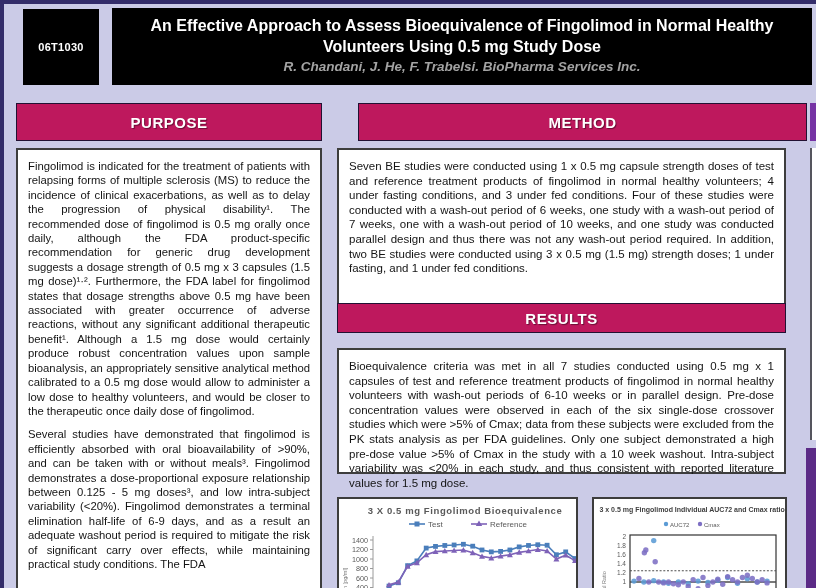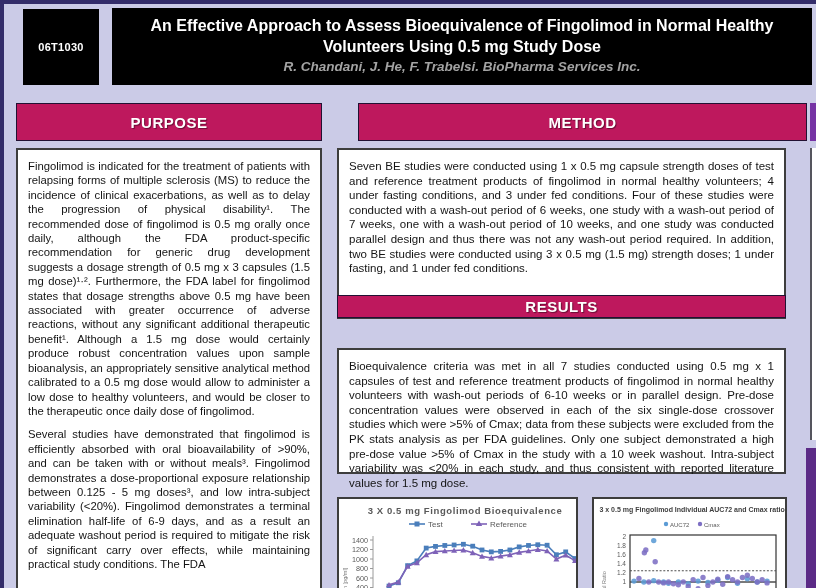--- a/index.html
+++ b/index.html
@@ -24,21 +24,21 @@
   .sec-body{position:absolute;background:#fff;border:2px solid #3d3d3d;box-sizing:border-box;
     color:#141414;font-size:11.3px;line-height:14.4px;text-align:justify;padding:9px 10px;}
   .sec-body p{margin:0 0 9px 0;}
 
   #purpose-header{left:16px;top:103px;width:306px;height:38px;}
   #purpose-body{left:16px;top:148px;width:306px;height:460px;}
 
   #method-header{left:337px;top:103px;width:449px;height:38px;margin-left:21px;}
   #method-body{left:337px;top:148px;width:449px;height:171px;font-size:11.5px;line-height:14.6px;}
 
-  #results-header{left:337px;top:295px;width:449px;height:23px;}
+  #results-header{left:337px;top:303px;width:449px;height:30px;}
   #results-body{left:337px;top:348px;width:449px;height:126px;font-size:11.5px;line-height:14.6px;}
 
   .chartbox{position:absolute;background:#fff;border:2px solid #3d3d3d;box-sizing:border-box;overflow:hidden;}
   #chart-0{left:337px;top:497px;width:241px;height:150px;}
   #chart-1{left:592px;top:497px;width:195px;height:150px;}
 
   
   #sliver-header-1{position:absolute;left:810px;top:103px;width:6px;height:38px;background:#7633a4;}
   #sliver-body-1{position:absolute;left:810px;top:148px;width:6px;height:292px;background:#fff;border-left:2px solid #55555e;box-sizing:border-box;}
   #sliver-header-2{position:absolute;left:806px;top:448px;width:10px;height:140px;background:#5b2a86;}

